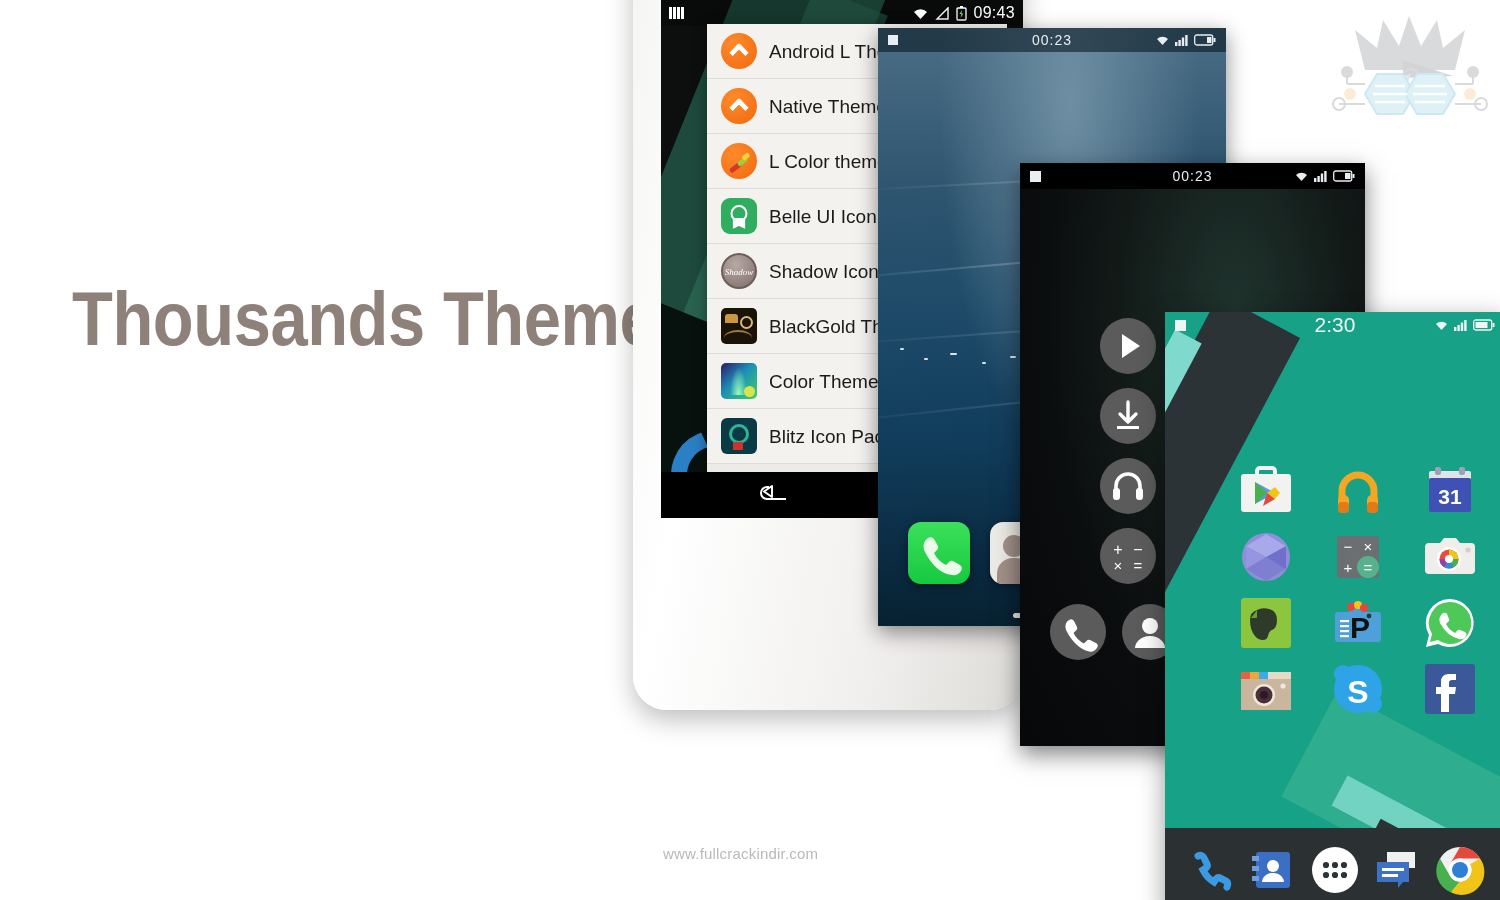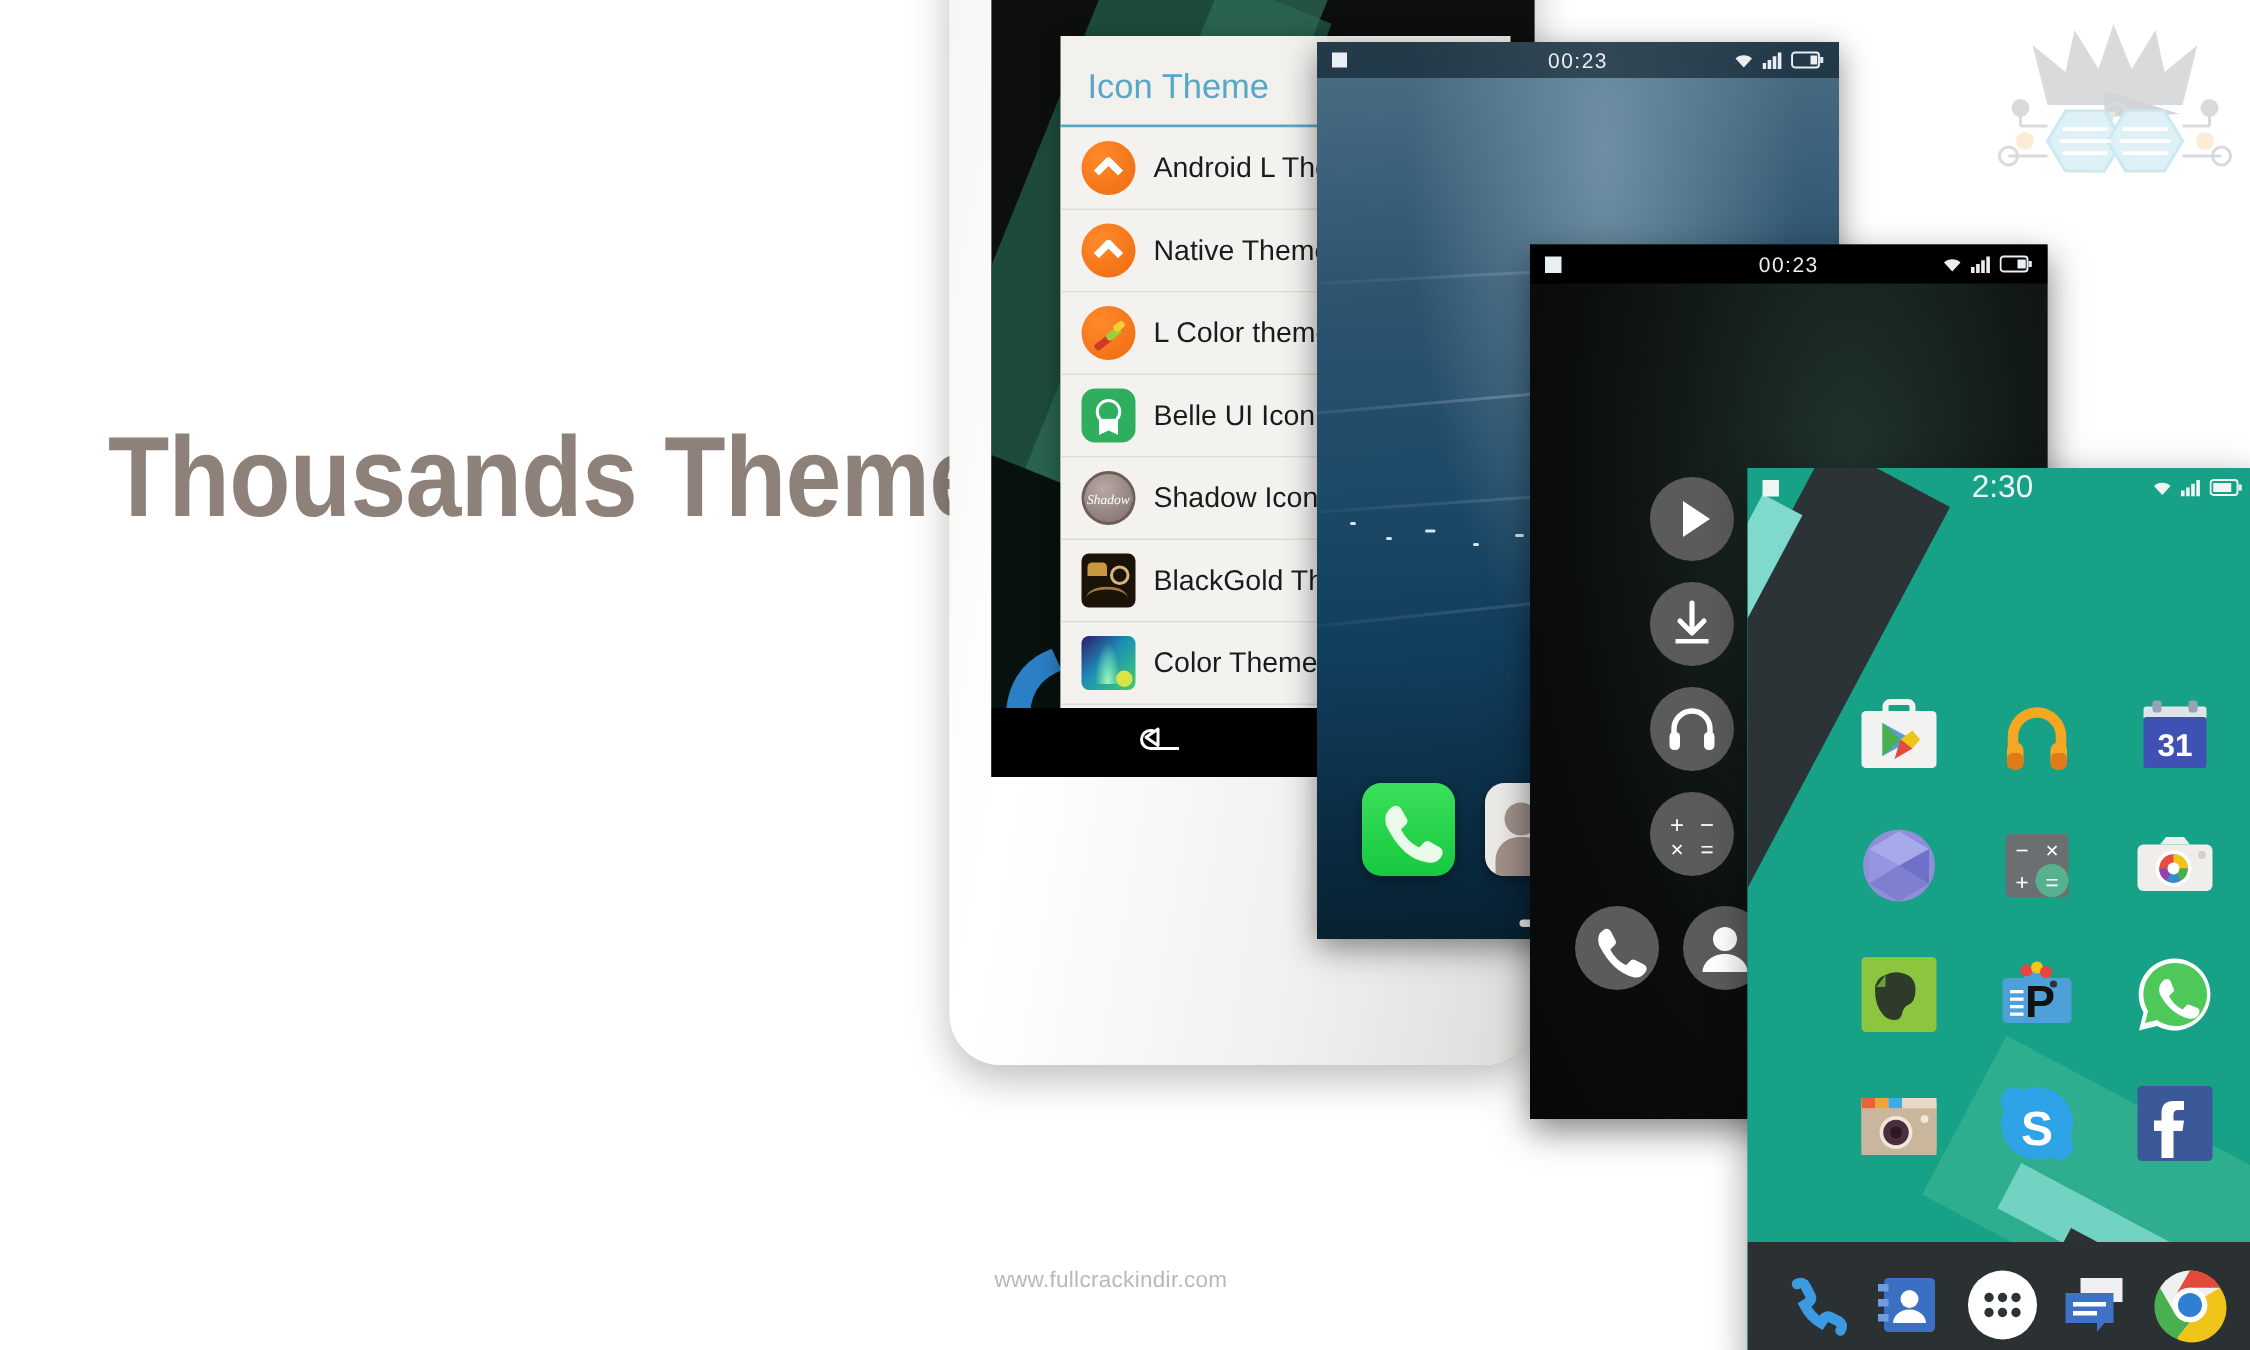--- a/index.html
+++ b/index.html
@@ -199,21 +199,21 @@
   .wp4 .d-cyan { position:absolute; background:#7fd9cd; }
   .wp4 .d-green { position:absolute; background:#2fae8f; }
 
   #p4-status { position:absolute; left:0; top:0; width:100%; height:26px; display:flex;
     align-items:center; padding:0 10px; color:#eef6f4; font-size:13px; }
   #p4-status .sq { width:11px; height:11px; background:#eef6f4; }
   #p4-status .mid { position:absolute; left:50%; transform:translateX(-50%); font-size:21px; }
   #p4-status .right { margin-left:auto; display:flex; align-items:center; gap:5px; }
 
   #p4-grid { position:absolute; left:66px; top:150px; display:grid;
-     grid-template-columns: repeat(3, 70px); gap:28px 22px;text-align:center; }
+     grid-template-columns: repeat(3, 70px); gap:8px 22px;text-align:center; }
   .app { width:58px; height:58px; position:relative; justify-self:center; }
 
   #p4-dock { position:absolute; left:0; bottom:0; width:100%; height:84px;
      background:#2b3033; display:flex; align-items:center; justify-content:space-around; padding:0 14px; }
   .dk { width:52px; height:52px; position:relative; }
 </style>
 </head>
 <body>
 
 <div id="stage">
@@ -253,23 +253,46 @@
 
   <div id="phone1">
     <div id="phone1-screen">
       <div class="wp1">
         <div class="s1"></div>
           <div class="s2"></div>
           <div class="s3"></div>
           <div class="blue"></div>
       </div>
 
+      <div id="p1-status">
+        <span class="left">
+          <span class="bars">
+              <i></i>
+              <i></i>
+              <i></i>
+              <i></i>
+            </span>
+        </span>
+        <span class="right">
+          <svg width="17" height="13" viewBox="0 0 17 13">
+            <path d="M8.5 12 L2 5 a9 9 0 0 1 13 0 Z" fill="#fff"></path>
+          </svg>
+          <svg width="15" height="13" viewBox="0 0 15 13">
+            <path d="M13 1 L13 12 L2 12 Z" fill="none" stroke="#fff" stroke-width="1.4"></path>
+          </svg>
+          <svg width="11" height="15" viewBox="0 0 11 15">
+            <rect x="1" y="2" width="9" height="12" rx="1" fill="none" stroke="#fff" stroke-width="1.3"></rect>
+            <rect x="4" y="0" width="3" height="2" fill="#fff"></rect>
+            <path d="M6 4 L3.5 8 H5.5 L4.5 12 L7.5 7.5 H5.5 Z" fill="#8fd94b"></path>
+          </svg>
+          <span id="p1-clock">09:43</span>
+        </span>
+      </div>
 
       <div id="icon-theme-dialog">
-        <div id="dialog-title">Icon Theme</div>
 
         <div class="theme-row">
           <span class="ticon ic-orange">
               <span class="chev"></span>
             </span>
           <span class="tname">Android L Them</span>
         </div>
         <div class="theme-row">
           <span class="ticon ic-orange">
               <span class="chev"></span>

